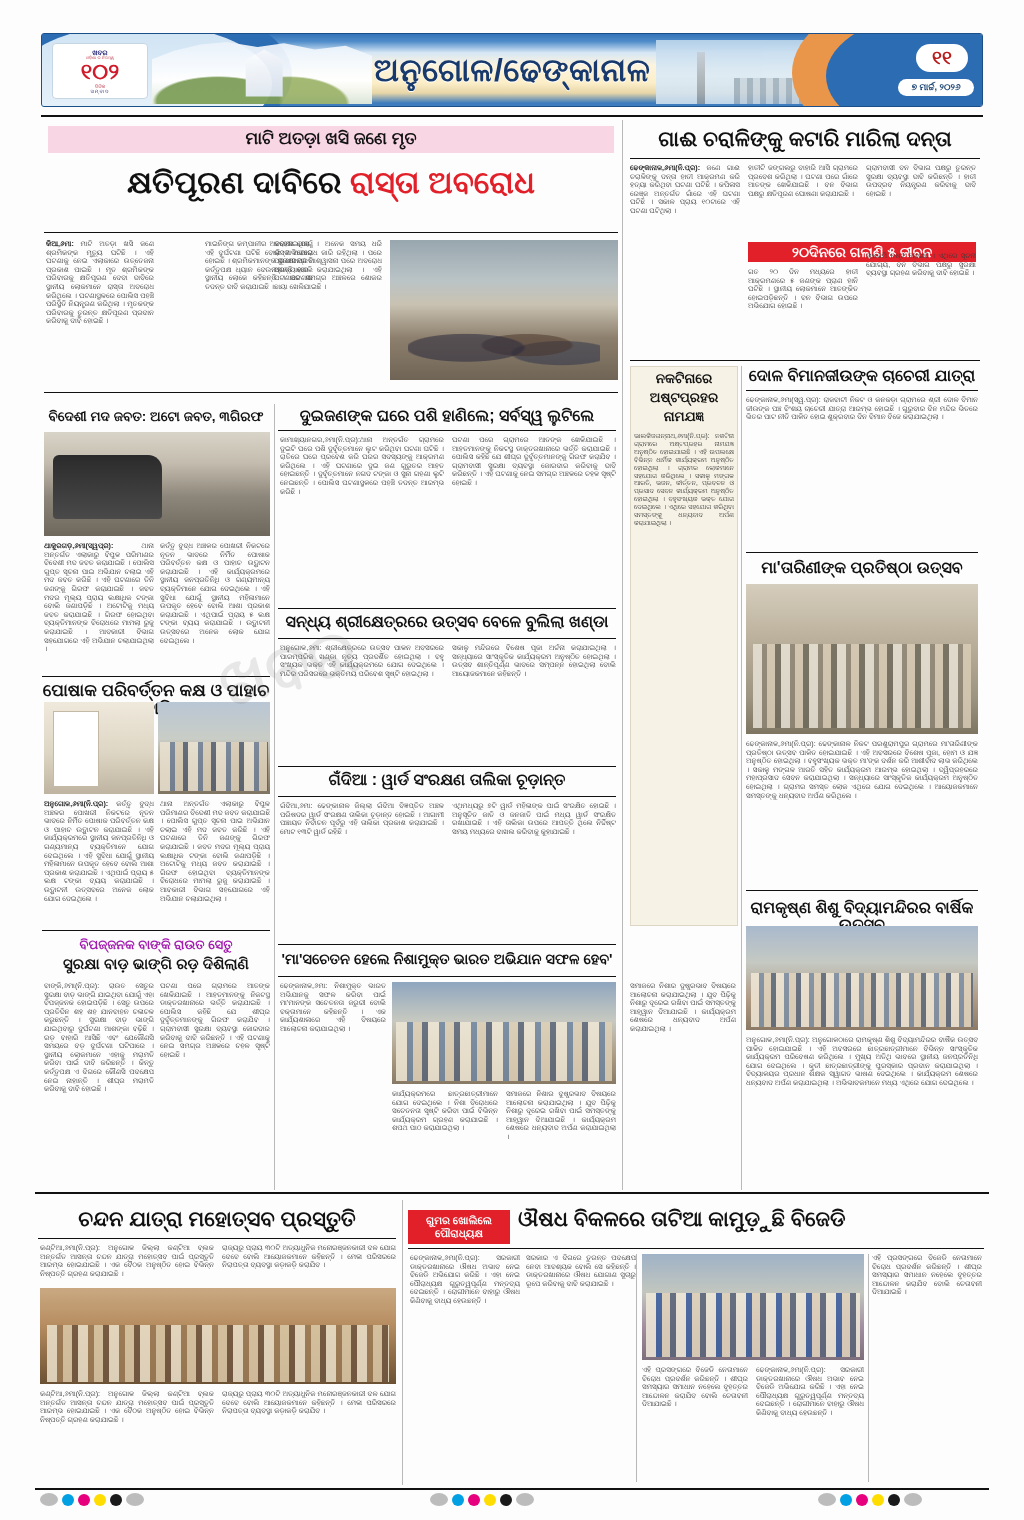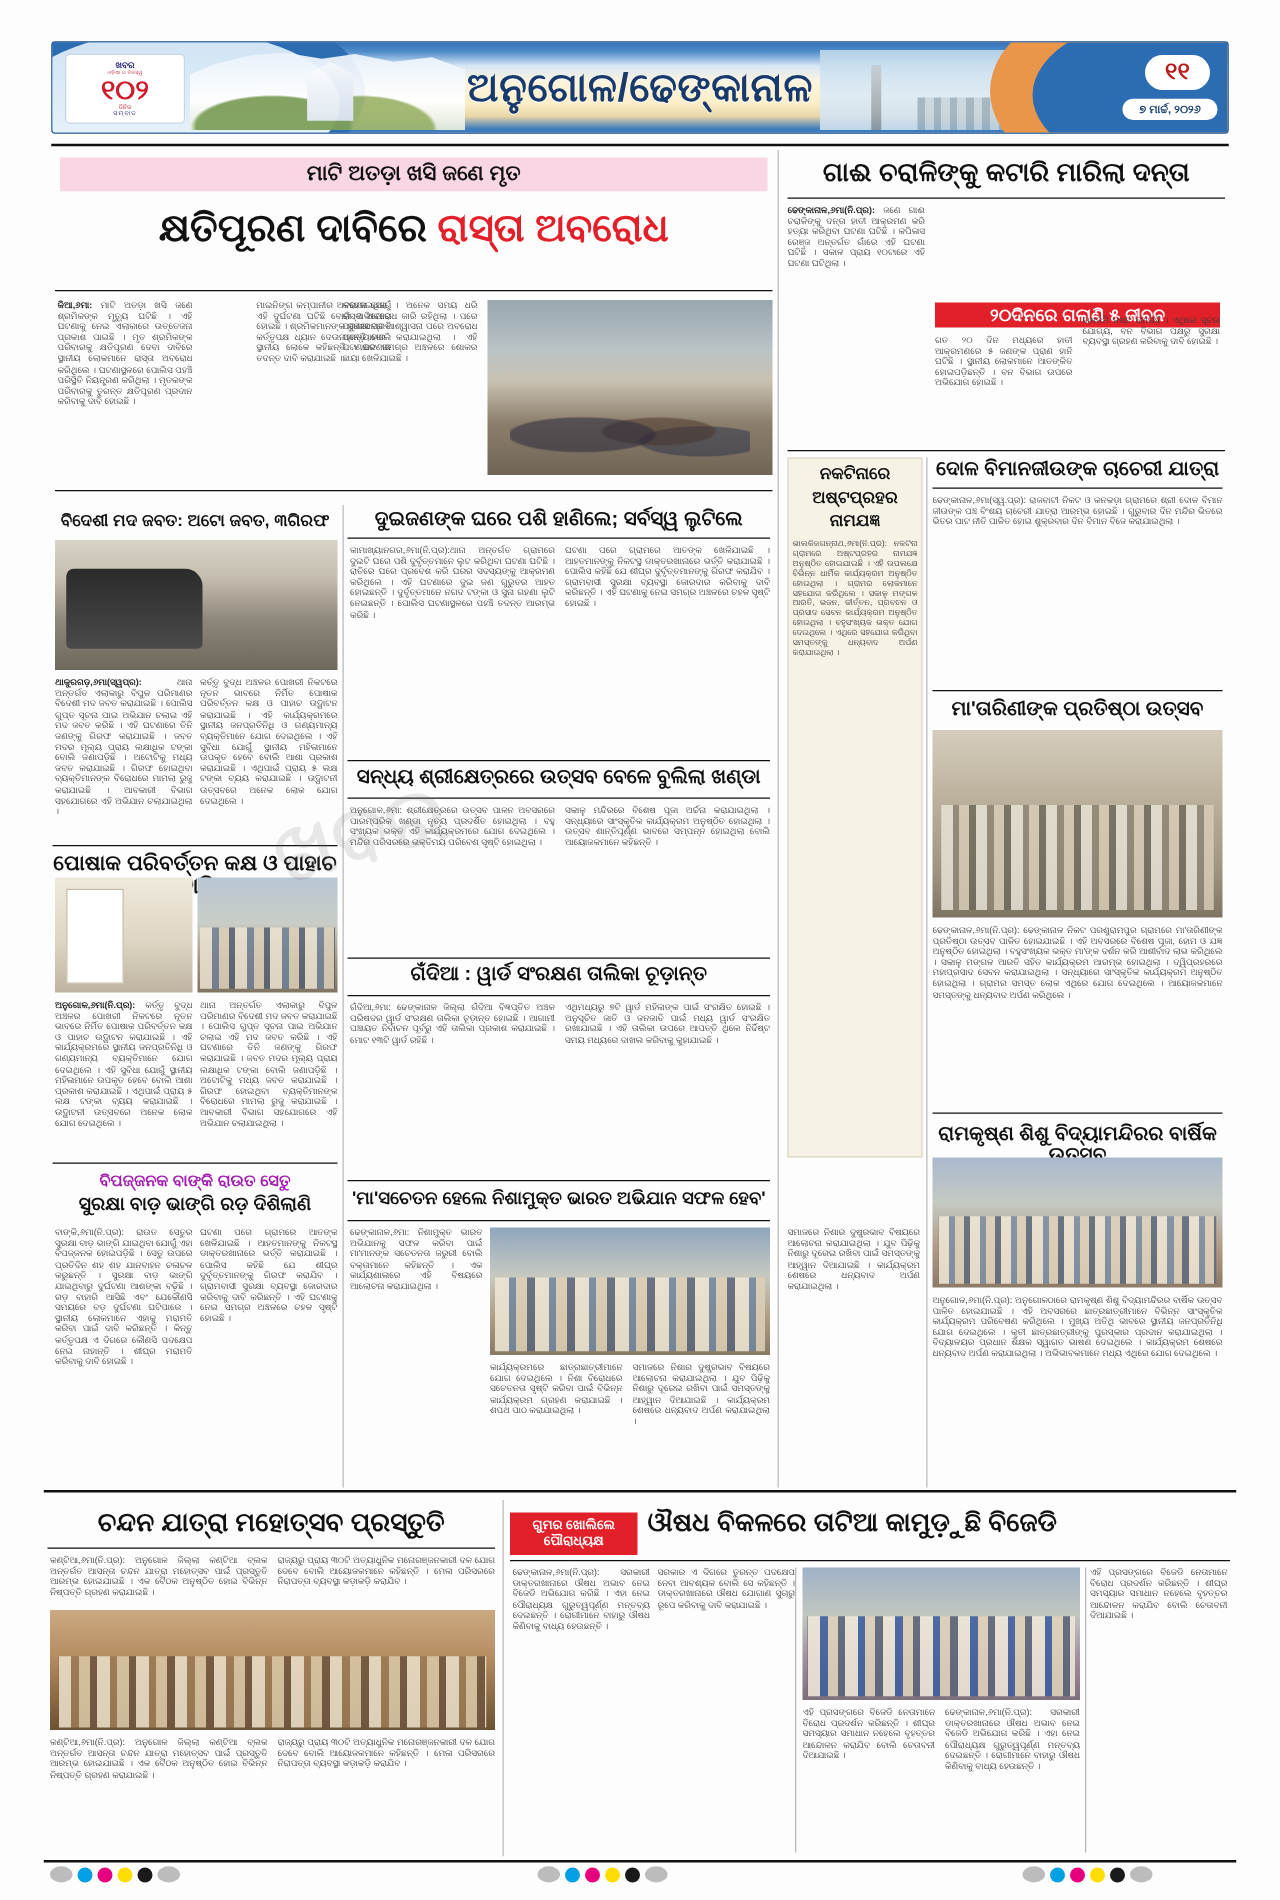--- a/index.html
+++ b/index.html
@@ -285,20 +285,22 @@
 
   <div class="box hl hl-lg" style="left:630px; top:128px; width:350px;">ଗାଈ ଚରାଳିଙ୍କୁ କଟାରି ମାରିଲା ଦନ୍ତା</div>
   <div class="box" style="left:630px; top:158px; width:350px;">
       <div class="rule"></div>
     </div>
 
   <div class="box body-col" style="left:630px; top:164px; width:110px; height:190px;">
     <span class="byline">ଢେଙ୍କାନାଳ,୬ମା(ନି.ପ୍ର):</span>
     <span>ଜଣେ ଗାଈ ଚରାଳିଙ୍କୁ ଦନ୍ତା ହାତୀ ଆକ୍ରମଣ କରି ହତ୍ୟା କରିଥିବା ଘଟଣା ଘଟିଛି । କପିଳାସ ରେଞ୍ଜ ଅନ୍ତର୍ଗତ ଗାଁରେ ଏହି ଘଟଣା ଘଟିଛି । ସକାଳ ପ୍ରାୟ ୧୦ଟାରେ ଏହି ଘଟଣା ଘଟିଥିଲା ।</span>
   </div>
+  <div class="box body-col" style="left:748px; top:164px; width:110px; height:75px;">ହାତୀଟି ଜଙ୍ଗଲରୁ ବାହାରି ଆସି ଗ୍ରାମରେ ପ୍ରବେଶ କରିଥିଲା । ଘଟଣା ପରେ ଗାଁରେ ଆତଙ୍କ ଖେଳିଯାଇଛି । ବନ ବିଭାଗ ପକ୍ଷରୁ କ୍ଷତିପୂରଣ ଘୋଷଣା କରାଯାଇଛି ।</div>
+  <div class="box body-col" style="left:866px; top:164px; width:110px; height:75px;">ଗ୍ରାମବାସୀ ବନ ବିଭାଗ ପକ୍ଷରୁ ତୁରନ୍ତ ସୁରକ୍ଷା ବ୍ୟବସ୍ଥା ଦାବି କରିଛନ୍ତି । ହାତୀ ଉପଦ୍ରବ ନିୟନ୍ତ୍ରଣ କରିବାକୁ ଦାବି ହୋଇଛି ।</div>
 
   <div class="box kicker-red" style="left:748px; top:242px; width:228px; height:20px; font-size:14px; line-height:20px;">୨୦ଦିନରେ ଗଲାଣି ୫ ଜୀବନ</div>
   <div class="box body-col" style="left:748px; top:268px; width:110px; height:90px;">ଗତ ୨୦ ଦିନ ମଧ୍ୟରେ ହାତୀ ଆକ୍ରମଣରେ ୫ ଜଣଙ୍କ ପ୍ରାଣ ହାନି ଘଟିଛି । ସ୍ଥାନୀୟ ଲୋକମାନେ ଆତଙ୍କିତ ହୋଇପଡ଼ିଛନ୍ତି । ବନ ବିଭାଗ ଉପରେ ଅଭିଯୋଗ ହୋଇଛି ।</div>
   <div class="box body-col" style="left:866px; top:252px; width:110px; height:90px;">ଚାଷଜମି ନଷ୍ଟ ହୋଇଛି । ଏଥିରେ ସୂଚନା ଯୋଗ୍ୟ, ବନ ବିଭାଗ ପକ୍ଷରୁ ସୁରକ୍ଷା ବ୍ୟବସ୍ଥା ଗ୍ରହଣ କରିବାକୁ ଦାବି ହୋଇଛି ।</div>
 
   <div class="box" style="left:630px; top:360px; width:350px;">
       <div class="rule"></div>
     </div>
 
   <div class="box" style="left:630px; top:366px; width:108px; height:560px; background:#f6f2e6; border:1px solid #ddd6c4;"></div>

